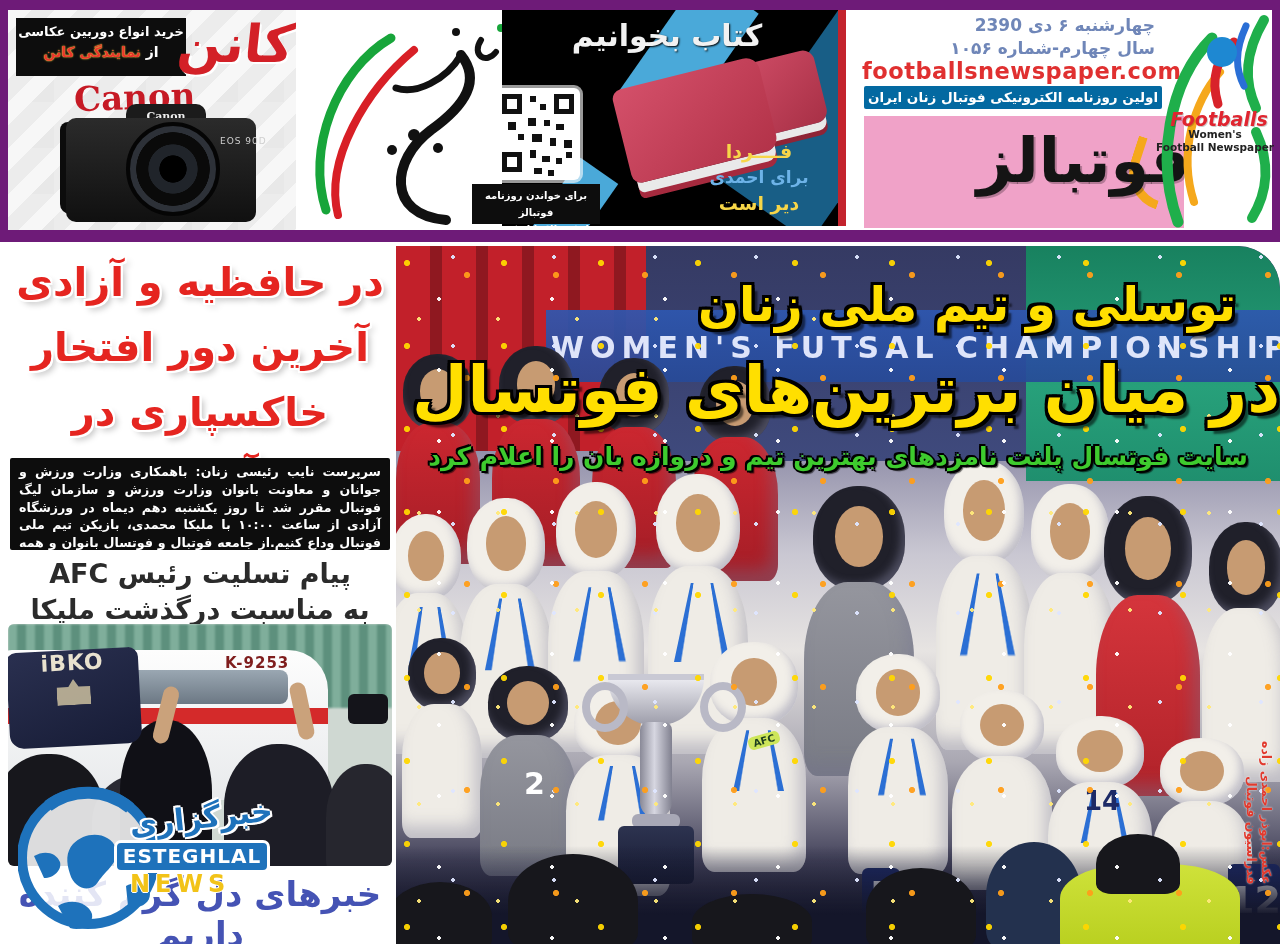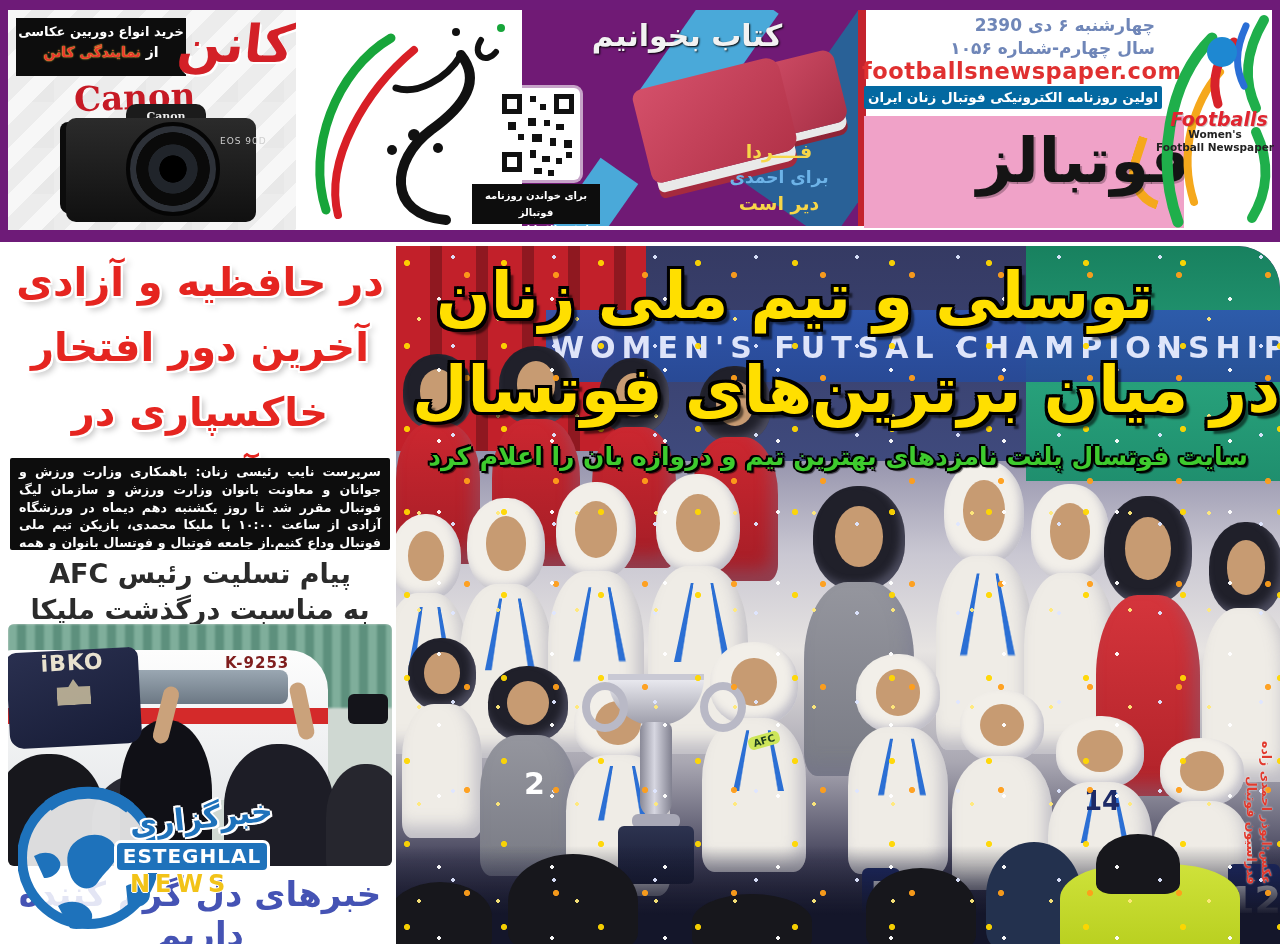--- a/index.html
+++ b/index.html
@@ -32,21 +32,21 @@
   .cam-hump span{display:block;text-align:center;color:#eee;font-size:11px;font-weight:bold;margin-top:6px;
      font-family:"DejaVu Serif","Liberation Serif",serif;}
   .cam-lens{left:118px;top:112px;width:86px;height:86px;background:radial-gradient(circle at 50% 50%,#000 22%,#20242a 23% 40%,#0a0a0a 41% 60%,#2d3138 61% 72%,#15171a 73%);border-radius:50%;border:4px solid #050505;}
   .cam-model{left:212px;top:126px;color:#cfcfcf;font-size:9px;letter-spacing:1px;}
   .cam-grip{left:52px;top:112px;width:26px;height:92px;background:#0c0c0c;border-radius:8px 0 0 10px;}
 
   
   .calli{left:296px;top:10px;width:222px;height:220px;background:#fff;overflow:hidden;}
 
   
-  .book-ad{left:522px;top:10px;width:336px;height:216px;background:#701a75;overflow:hidden;border-right:8px solid #c3232d;}
+  .book-ad{left:502px;top:10px;width:336px;height:216px;background:#000000;overflow:hidden;border-right:8px solid #c3232d;}
   .book-rib1{left:150px;top:-30px;width:70px;height:150px;background:#4aa9d9;transform:rotate(35deg);}
   .book-rib2{left:268px;top:10px;width:110px;height:210px;background:#1c6e9d;transform:rotate(35deg);opacity:.85;}
   .book-rib3{left:40px;top:150px;width:46px;height:120px;background:#4aa9d9;transform:rotate(35deg);}
   .book-title{left:0;top:8px;width:330px;text-align:center;color:#f2f2f2;font-size:30px;font-weight:900;direction:rtl;text-shadow:1px 1px 2px #000;}
   .book1{left:118px;top:62px;width:150px;height:96px;background:linear-gradient(145deg,#d4506a,#b23248);border-radius:10px 14px 14px 10px;transform:rotate(-14deg);box-shadow:0 14px 0 -4px #e9e9e9,0 20px 0 -4px #a52a3e;}
   .book2{left:212px;top:50px;width:108px;height:74px;background:linear-gradient(145deg,#d4506a,#a83046);border-radius:8px 12px 12px 8px;transform:rotate(-14deg);box-shadow:0 11px 0 -3px #e9e9e9,0 16px 0 -3px #8f2436;}
   .book-slogan{right:14px;top:128px;width:130px;text-align:center;direction:rtl;line-height:26px;}
   .book-slogan .y{color:#f7d648;font-weight:900;font-size:19px;}
   .book-slogan .b{color:#6db3e8;font-weight:900;font-size:17px;}
 
@@ -134,21 +134,21 @@
 
   .confetti{left:0;top:0;width:884px;height:698px;pointer-events:none;opacity:.95;background-image:
      radial-gradient(circle 3px at 11px 17px,#ffd700 96%,transparent 100%),
      radial-gradient(circle 2px at 43px 53px,#ffffff 96%,transparent 100%),
      radial-gradient(circle 3px at 71px 29px,#ff9f1a 96%,transparent 100%),
      radial-gradient(circle 2px at 23px 73px,#ffe97a 96%,transparent 100%),
      radial-gradient(circle 2px at 57px 11px,#dfe6ff 96%,transparent 100%),
      radial-gradient(circle 2px at 87px 61px,#ffd700 96%,transparent 100%);
      background-size:97px 83px,113px 71px,89px 103px,79px 97px,101px 89px,67px 109px;}
 
-  .mp-h1{left:40px;top:4px;width:800px;text-align:left;direction:rtl;color:#ffdf00;font-size:64px;font-weight:900;line-height:92px;white-space:nowrap;
+  .mp-h1{left:40px;top:12px;width:800px;text-align:right;direction:rtl;color:#ffdf00;font-size:48px;font-weight:900;line-height:92px;white-space:nowrap;
      text-shadow:3px 0 0 #000,-3px 0 0 #000,0 3px 0 #000,0 -3px 0 #000,3px 3px 0 #000,-3px -3px 0 #000,3px -3px 0 #000,-3px 3px 0 #000,6px 6px 2px rgba(0,0,0,.55);}
   .mp-h2{left:0px;top:96px;width:884px;text-align:center;direction:rtl;color:#ffdf00;font-size:64px;font-weight:900;line-height:96px;white-space:nowrap;
      text-shadow:3px 0 0 #000,-3px 0 0 #000,0 3px 0 #000,0 -3px 0 #000,3px 3px 0 #000,-3px -3px 0 #000,3px -3px 0 #000,-3px 3px 0 #000,6px 6px 2px rgba(0,0,0,.55);}
   .mp-sub{left:0;top:196px;width:884px;text-align:center;direction:rtl;color:#3ecb2e;font-size:25px;font-weight:900;
      text-shadow:2px 0 0 #000,-2px 0 0 #000,0 2px 0 #000,0 -2px 0 #000,2px 2px 0 #000,-2px -2px 0 #000,3px 3px 1px rgba(0,0,0,.6);}
   .mp-credit{right:6px;top:428px;height:210px;writing-mode:vertical-rl;direction:rtl;color:#e13a2e;font-size:12.5px;font-weight:bold;text-shadow:0 0 2px #fff;}
 </style>
 </head>
 <body>
 

